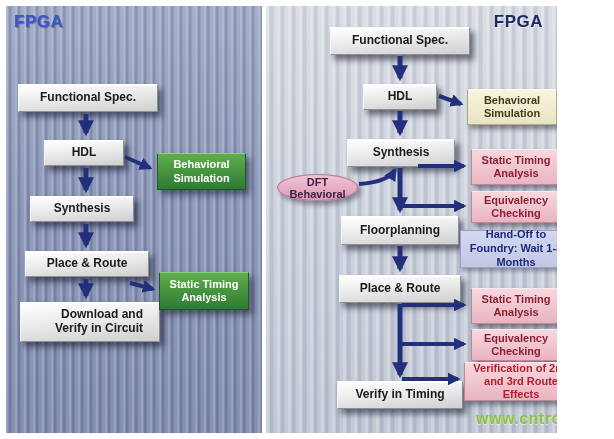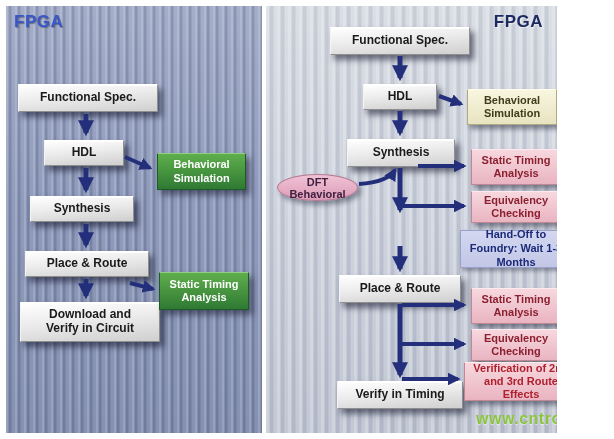--- a/index.html
+++ b/index.html
@@ -19,21 +19,21 @@
     background:
       repeating-linear-gradient(90deg, rgba(255,255,255,0.28) 0 3px, rgba(40,50,80,0.08) 4px 7px, rgba(255,255,255,0.10) 8px 11px),
       linear-gradient(180deg,#d6dae2 0%, #c6ccd8 60%, #bcc2d0 100%);
   }
   .panel-title { position:absolute; font-size:17px; font-weight:bold; letter-spacing:.5px; }
   #fpga-title { left:14px; top:12px; color:#3a57c8; text-shadow:1px 1px 1px rgba(0,0,20,.35); }
   #asic-title { right:14px; top:12px; color:#1d2a60; text-shadow:1px 1px 1px rgba(255,255,255,.5); }
 
   .box {
     position:absolute; display:flex; align-items:center; justify-content:center;
-    text-align:center; box-sizing:border-box; padding:2px 12px;
+    text-align:right; box-sizing:border-box; padding:2px 12px;
     background:linear-gradient(175deg,#ffffff 0%, #ececec 45%, #cfcfcf 100%);
     border:1px solid #8f8f8f; border-top-color:#ffffff; border-left-color:#f4f4f4;
     box-shadow: inset 0 1px 0 #fff, 4px 5px 6px rgba(15,18,40,.55);
     color:#1a1a1a; font-weight:bold; font-size:12px; line-height:1.15;
   }
   .green {
     position:absolute; display:flex; align-items:center; justify-content:center;
     text-align:center; box-sizing:border-box; padding:2px 6px;
     background:linear-gradient(180deg,#5fae4c 0%, #2f7a33 100%);
     border:1px solid #1e5a24; border-top-color:#93cc84;
@@ -96,20 +96,21 @@
   <div class="box" style="left:30px; top:196px; width:104px; height:26px;">Synthesis</div>
   <div class="box" style="left:25px; top:251px; width:124px; height:26px;">Place &amp; Route</div>
   <div class="box" style="left:20px; top:302px; width:140px; height:40px; padding:2px 16px;">Download and Verify in Circuit</div>
 
   <div class="green" style="left:157px; top:153px; width:89px; height:37px;">Behavioral Simulation</div>
   <div class="green" style="left:159px; top:272px; width:90px; height:38px;">Static Timing Analysis</div>
 
   <div class="box" style="left:330px; top:27px; width:140px; height:28px;">Functional Spec.</div>
   <div class="box" style="left:363px; top:84px; width:74px; height:26px;">HDL</div>
   <div class="box" style="left:347px; top:139px; width:108px; height:28px;">Synthesis</div>
+  <div class="box" style="left:341px; top:216px; width:118px; height:29px;">Floorplanning</div>
   <div class="box" style="left:339px; top:275px; width:122px; height:28px;">Place &amp; Route</div>
   <div class="box" style="left:337px; top:381px; width:126px; height:28px;">Verify in Timing</div>
 
   <div class="cream" style="left:467px; top:89px; width:90px; height:36px;">Behavioral Simulation</div>
   <div class="pink" style="left:471px; top:149px; width:90px; height:36px;">Static Timing Analysis</div>
   <div class="pink" style="left:471px; top:191px; width:90px; height:32px;">Equivalency Checking</div>
   <div id="handoff-note" style="left:460px; top:230px; width:112px; height:38px;">Hand-Off to Foundry: Wait 1-3 Months</div>
   <div class="pink" style="left:471px; top:288px; width:90px; height:36px;">Static Timing Analysis</div>
   <div class="pink" style="left:471px; top:329px; width:90px; height:32px;">Equivalency Checking</div>
   <div class="pink" style="left:464px; top:362px; width:114px; height:39px; color:#b01f2e;">Verification of 2nd and 3rd Route Effects</div>

